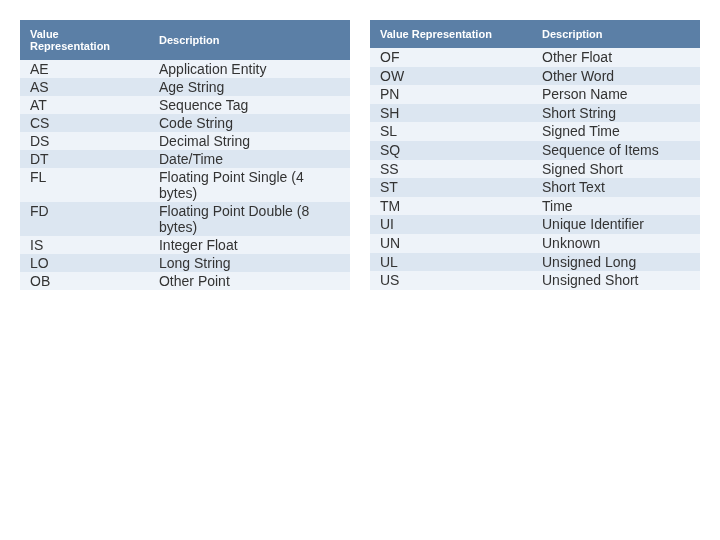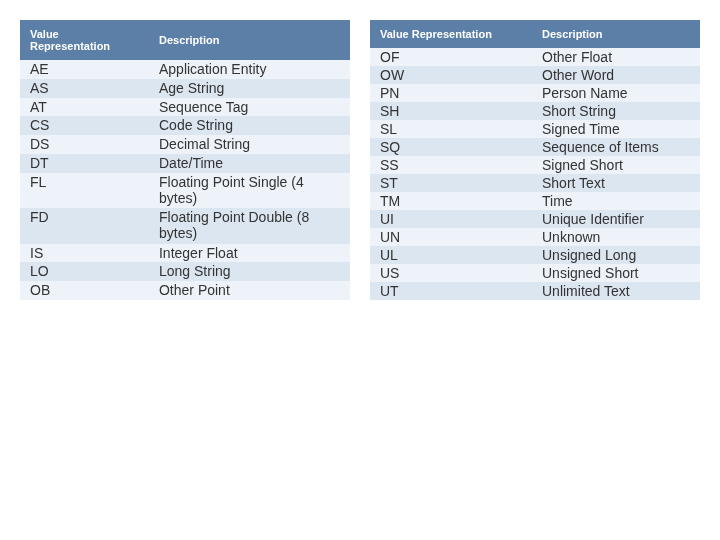--- a/index.html
+++ b/index.html
@@ -155,19 +155,15 @@
           <td>Unknown</td>
         </tr>
         <tr>
           <td>UL</td>
           <td>Unsigned Long</td>
         </tr>
         <tr>
           <td>US</td>
           <td>Unsigned Short</td>
         </tr>
-        <tr>
-          <td>UT</td>
-          <td>Unlimited Text</td>
-        </tr>
       </tbody>
   </table>
 </div>
 
 </body></html>

